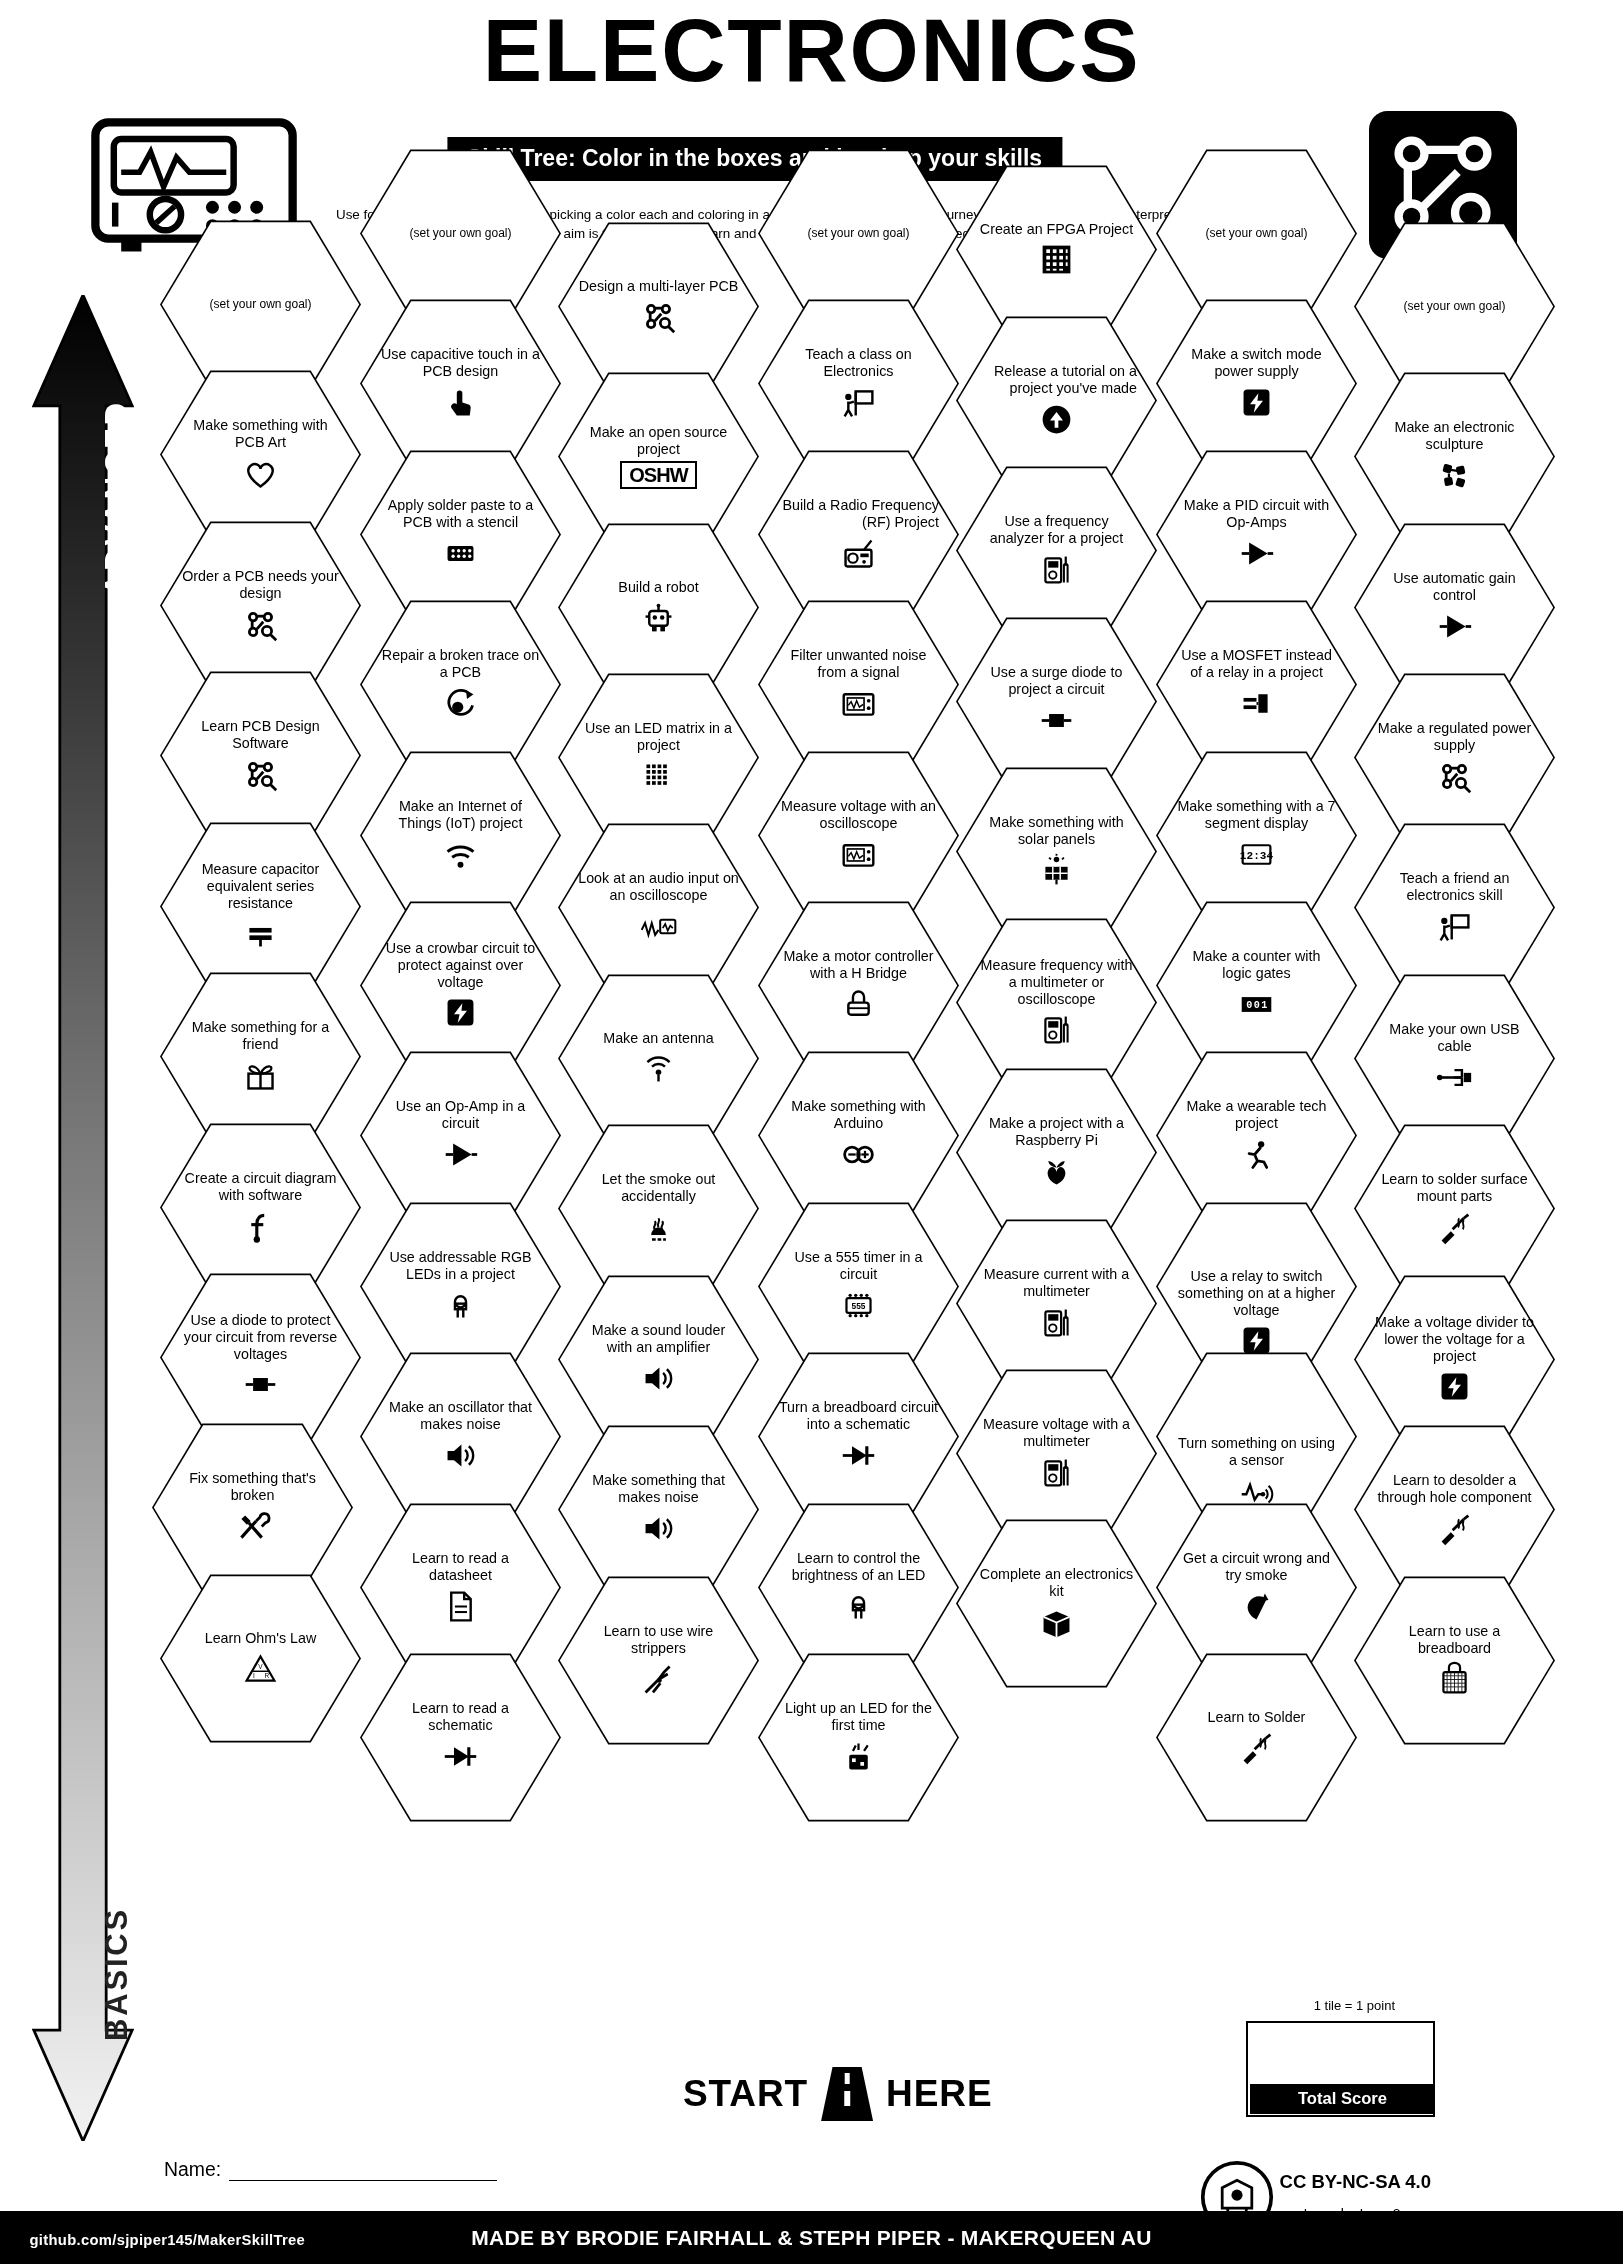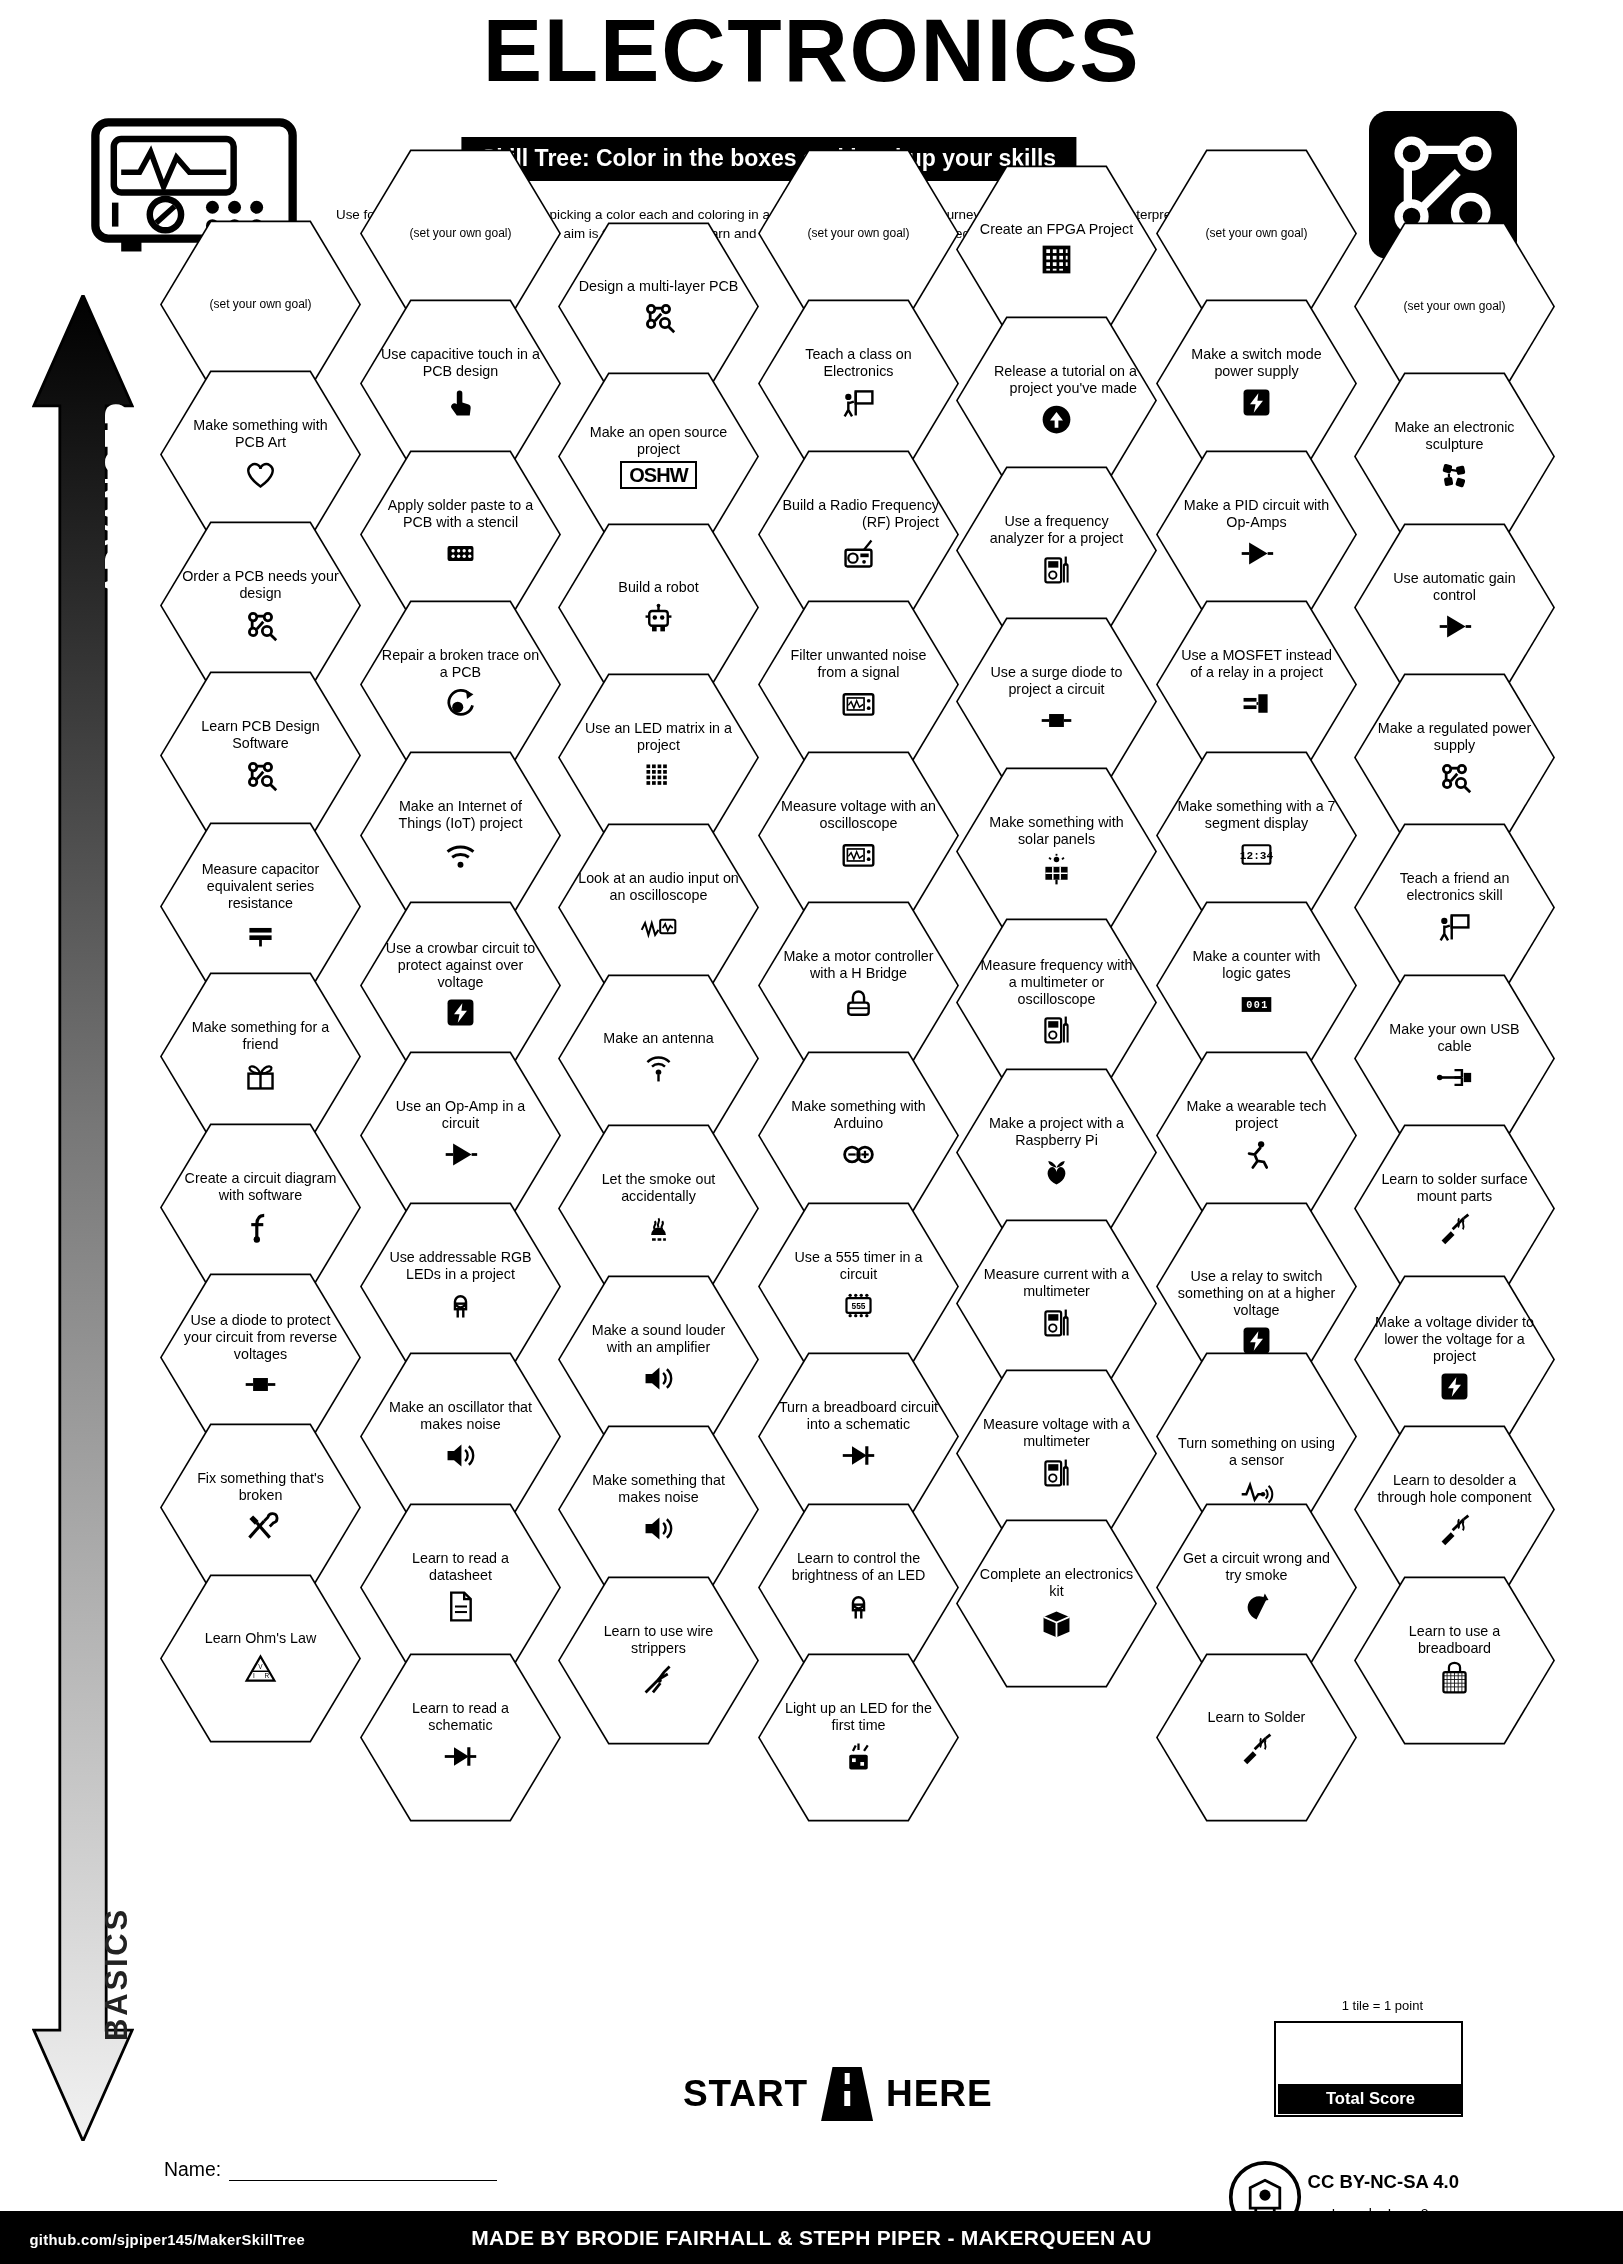--- a/index.html
+++ b/index.html
@@ -4,21 +4,21 @@
 <style>
   html, body { margin:0; padding:0; }
   body {
     width:1623px; height:2265px;
     background:#ffffff;
     font-family:"Liberation Sans", sans-serif;
     color:#000000;
     position:relative;
     overflow:hidden;
   }
-  .page { position:relative; width:1509px; height:2265px;padding-left:28px; }
+  .page { position:relative; width:1509px; height:2265px; }
 
   
   .title {
     position:absolute; top:5.5px; left:0; width:1623px;
     text-align:center;
     font-size:89px; font-weight:bold; letter-spacing:1.8px;
     line-height:1.0;
   }
   .subtitle-bar {
     position:absolute; top:137px; left:50%; transform:translateX(-50%);
@@ -301,21 +301,21 @@
           <div class="lbl">Use a diode to protect your circuit from reverse voltages</div>
           <div class="ico">
             <svg viewBox="0 0 40 40" width="37" height="37">
               <line x1="4" y1="20" x2="12" y2="20" stroke="#000" stroke-width="3"></line>
               <rect x="12" y="13" width="16" height="14" fill="#000"></rect>
               <line x1="28" y1="20" x2="36" y2="20" stroke="#000" stroke-width="3"></line>
             </svg>
           </div>
         </div>
       </div>
-      <div class="hex" style="left: 160px; top: 1420px;">
+      <div class="hex" style="left: 152px; top: 1420px;">
         <div class="hexbg"></div>
         <div class="hexin"></div>
         <div class="hexcontent">
           <div class="lbl">Fix something that's broken</div>
           <div class="ico">
             <svg viewBox="0 0 40 40" width="37" height="37">
               <line x1="8" y1="32" x2="24" y2="14" stroke="#000" stroke-width="3.4"></line>
               <path d="M24 14 l4 -4 a5 5 0 1 1 6 6 l-4 4" fill="none" stroke="#000" stroke-width="3"></path>
               <line x1="30" y1="32" x2="16" y2="16" stroke="#000" stroke-width="3.4"></line>
               <path d="M12 8 l6 6 -4 4 -6 -6 z" fill="#000"></path>

